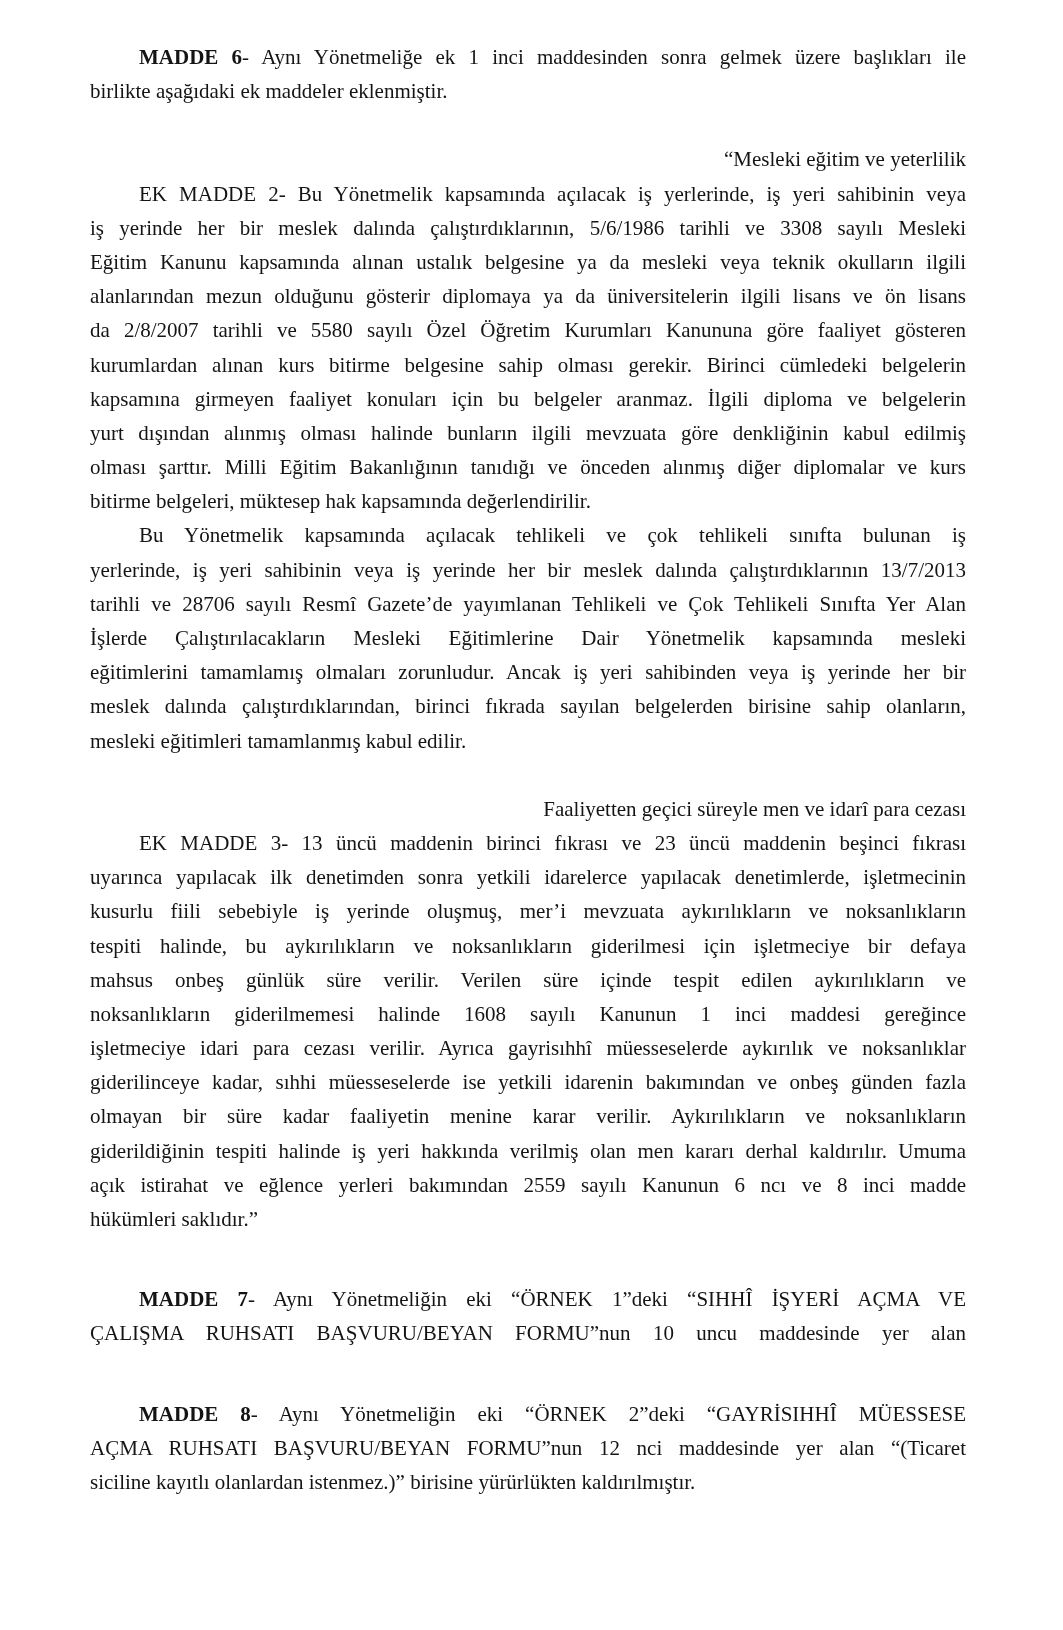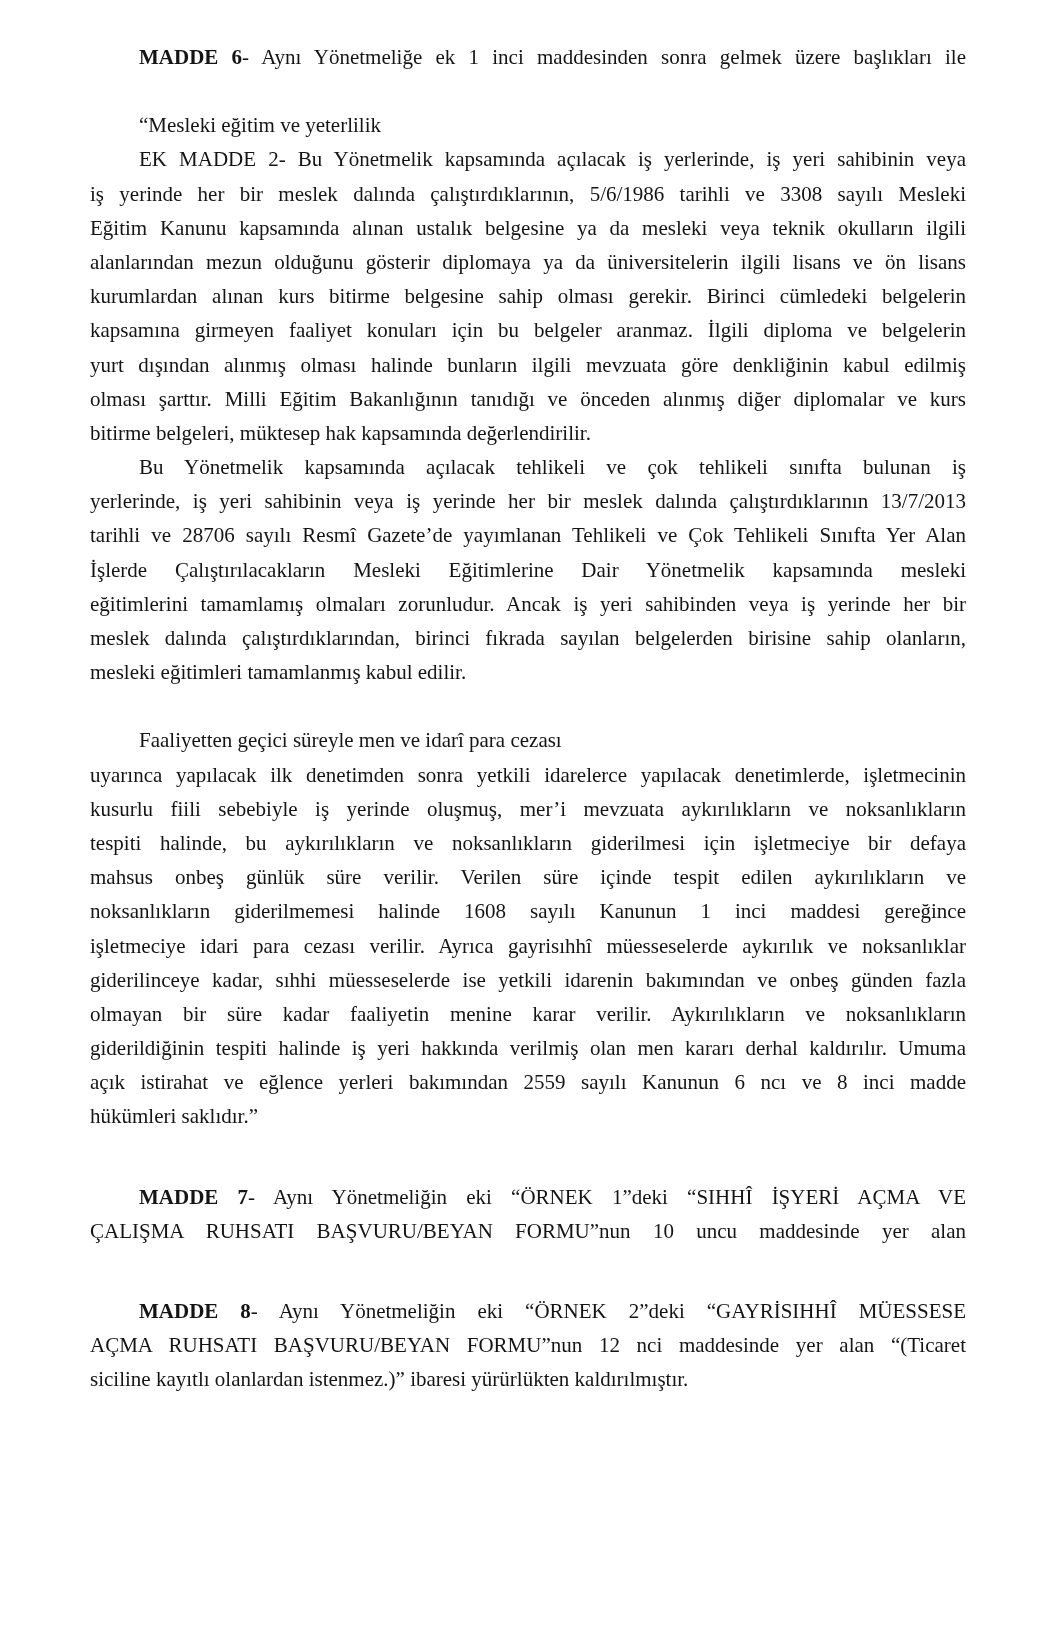--- a/index.html
+++ b/index.html
@@ -4,61 +4,64 @@
 <style>
   html, body { margin: 0; padding: 0; background: #ffffff; }
   body { width: 1063px; height: 1630px; overflow: hidden; position: relative; }
   .page {
     position: absolute; left: 90px; top: 40px; width: 876px;
     font-family: "Liberation Serif", "DejaVu Serif", serif;
     font-size: 21px; line-height: 34.2px; color: #141414;
   }
   .line { display: block; white-space: nowrap; height: 34.2px; }
   .j { text-align: justify; text-align-last: justify; white-space: normal; }
-  .ind { padding-left: 49px; }
+  .ind { padding-left: 49px; text-align: right; }
   .gap { height: 34px; }
   .gap-lg { height: 46px; }
   b { font-weight: bold; margin-top: 40px; }
 </style>
 </head>
 <body>
 
 <div class="page">
 
   <div>
     <span class="line j ind"><b>MADDE 6</b><span>- Aynı Yönetmeliğe ek 1 inci maddesinden sonra gelmek üzere başlıkları ile</span></span>
+    <span class="line">birlikte aşağıdaki ek maddeler eklenmiştir.</span>
   </div>
 
   <div class="gap"></div>
 
   <div>
     <span class="line ind">“Mesleki eğitim ve yeterlilik</span>
     <span class="line j ind">EK MADDE 2- Bu Yönetmelik kapsamında açılacak iş yerlerinde, iş yeri sahibinin veya</span>
     <span class="line j">iş yerinde her bir meslek dalında çalıştırdıklarının, 5/6/1986 tarihli ve 3308 sayılı Mesleki</span>
     <span class="line j">Eğitim Kanunu kapsamında alınan ustalık belgesine ya da mesleki veya teknik okulların ilgili</span>
     <span class="line j">alanlarından mezun olduğunu gösterir diplomaya ya da üniversitelerin ilgili lisans ve ön lisans</span>
+    <span class="line j">da 2/8/2007 tarihli ve 5580 sayılı Özel Öğretim Kurumları Kanununa göre faaliyet gösteren</span>
     <span class="line j">kurumlardan alınan kurs bitirme belgesine sahip olması gerekir. Birinci cümledeki belgelerin</span>
     <span class="line j">kapsamına girmeyen faaliyet konuları için bu belgeler aranmaz. İlgili diploma ve belgelerin</span>
     <span class="line j">yurt dışından alınmış olması halinde bunların ilgili mevzuata göre denkliğinin kabul edilmiş</span>
     <span class="line j">olması şarttır. Milli Eğitim Bakanlığının tanıdığı ve önceden alınmış diğer diplomalar ve kurs</span>
     <span class="line">bitirme belgeleri, müktesep hak kapsamında değerlendirilir.</span>
 
     <span class="line j ind">Bu Yönetmelik kapsamında açılacak tehlikeli ve çok tehlikeli sınıfta bulunan iş</span>
     <span class="line j">yerlerinde, iş yeri sahibinin veya iş yerinde her bir meslek dalında çalıştırdıklarının 13/7/2013</span>
     <span class="line j">tarihli ve 28706 sayılı Resmî Gazete’de yayımlanan Tehlikeli ve Çok Tehlikeli Sınıfta Yer Alan</span>
     <span class="line j">İşlerde Çalıştırılacakların Mesleki Eğitimlerine Dair Yönetmelik kapsamında mesleki</span>
     <span class="line j">eğitimlerini tamamlamış olmaları zorunludur. Ancak iş yeri sahibinden veya iş yerinde her bir</span>
     <span class="line j">meslek dalında çalıştırdıklarından, birinci fıkrada sayılan belgelerden birisine sahip olanların,</span>
     <span class="line">mesleki eğitimleri tamamlanmış kabul edilir.</span>
   </div>
 
   <div class="gap"></div>
 
   <div>
     <span class="line ind">Faaliyetten geçici süreyle men ve idarî para cezası</span>
+    <span class="line j ind">EK MADDE 3- 13 üncü maddenin birinci fıkrası ve 23 üncü maddenin beşinci fıkrası</span>
     <span class="line j">uyarınca yapılacak ilk denetimden sonra yetkili idarelerce yapılacak denetimlerde, işletmecinin</span>
     <span class="line j">kusurlu fiili sebebiyle iş yerinde oluşmuş, mer’i mevzuata aykırılıkların ve noksanlıkların</span>
     <span class="line j">tespiti halinde, bu aykırılıkların ve noksanlıkların giderilmesi için işletmeciye bir defaya</span>
     <span class="line j">mahsus onbeş günlük süre verilir. Verilen süre içinde tespit edilen aykırılıkların ve</span>
     <span class="line j">noksanlıkların giderilmemesi halinde 1608 sayılı Kanunun 1 inci maddesi gereğince</span>
     <span class="line j">işletmeciye idari para cezası verilir. Ayrıca gayrisıhhî müesseselerde aykırılık ve noksanlıklar</span>
     <span class="line j">giderilinceye kadar, sıhhi müesseselerde ise yetkili idarenin bakımından ve onbeş günden fazla</span>
     <span class="line j">olmayan bir süre kadar faaliyetin menine karar verilir. Aykırılıkların ve noksanlıkların</span>
     <span class="line j">giderildiğinin tespiti halinde iş yeri hakkında verilmiş olan men kararı derhal kaldırılır. Umuma</span>
     <span class="line j">açık istirahat ve eğlence yerleri bakımından 2559 sayılı Kanunun 6 ncı ve 8 inci madde</span>
@@ -70,16 +73,16 @@
   <div>
     <span class="line j ind"><b>MADDE 7</b><span>- Aynı Yönetmeliğin eki “ÖRNEK 1”deki “SIHHÎ İŞYERİ AÇMA VE</span></span>
     <span class="line j">ÇALIŞMA RUHSATI BAŞVURU/BEYAN FORMU”nun 10 uncu maddesinde yer alan</span>
   </div>
 
   <div class="gap-lg"></div>
 
   <div>
     <span class="line j ind"><b>MADDE 8</b><span>- Aynı Yönetmeliğin eki “ÖRNEK 2”deki “GAYRİSIHHÎ MÜESSESE</span></span>
     <span class="line j">AÇMA RUHSATI BAŞVURU/BEYAN FORMU”nun 12 nci maddesinde yer alan “(Ticaret</span>
-    <span class="line">siciline kayıtlı olanlardan istenmez.)” ibaresi yürürlükten kaldırılmıştır.</span>
+    <span class="line">siciline kayıtlı olanlardan istenmez.)” birisine yürürlükten kaldırılmıştır.</span>
   </div>
 
 </div>
 
 </body></html>

